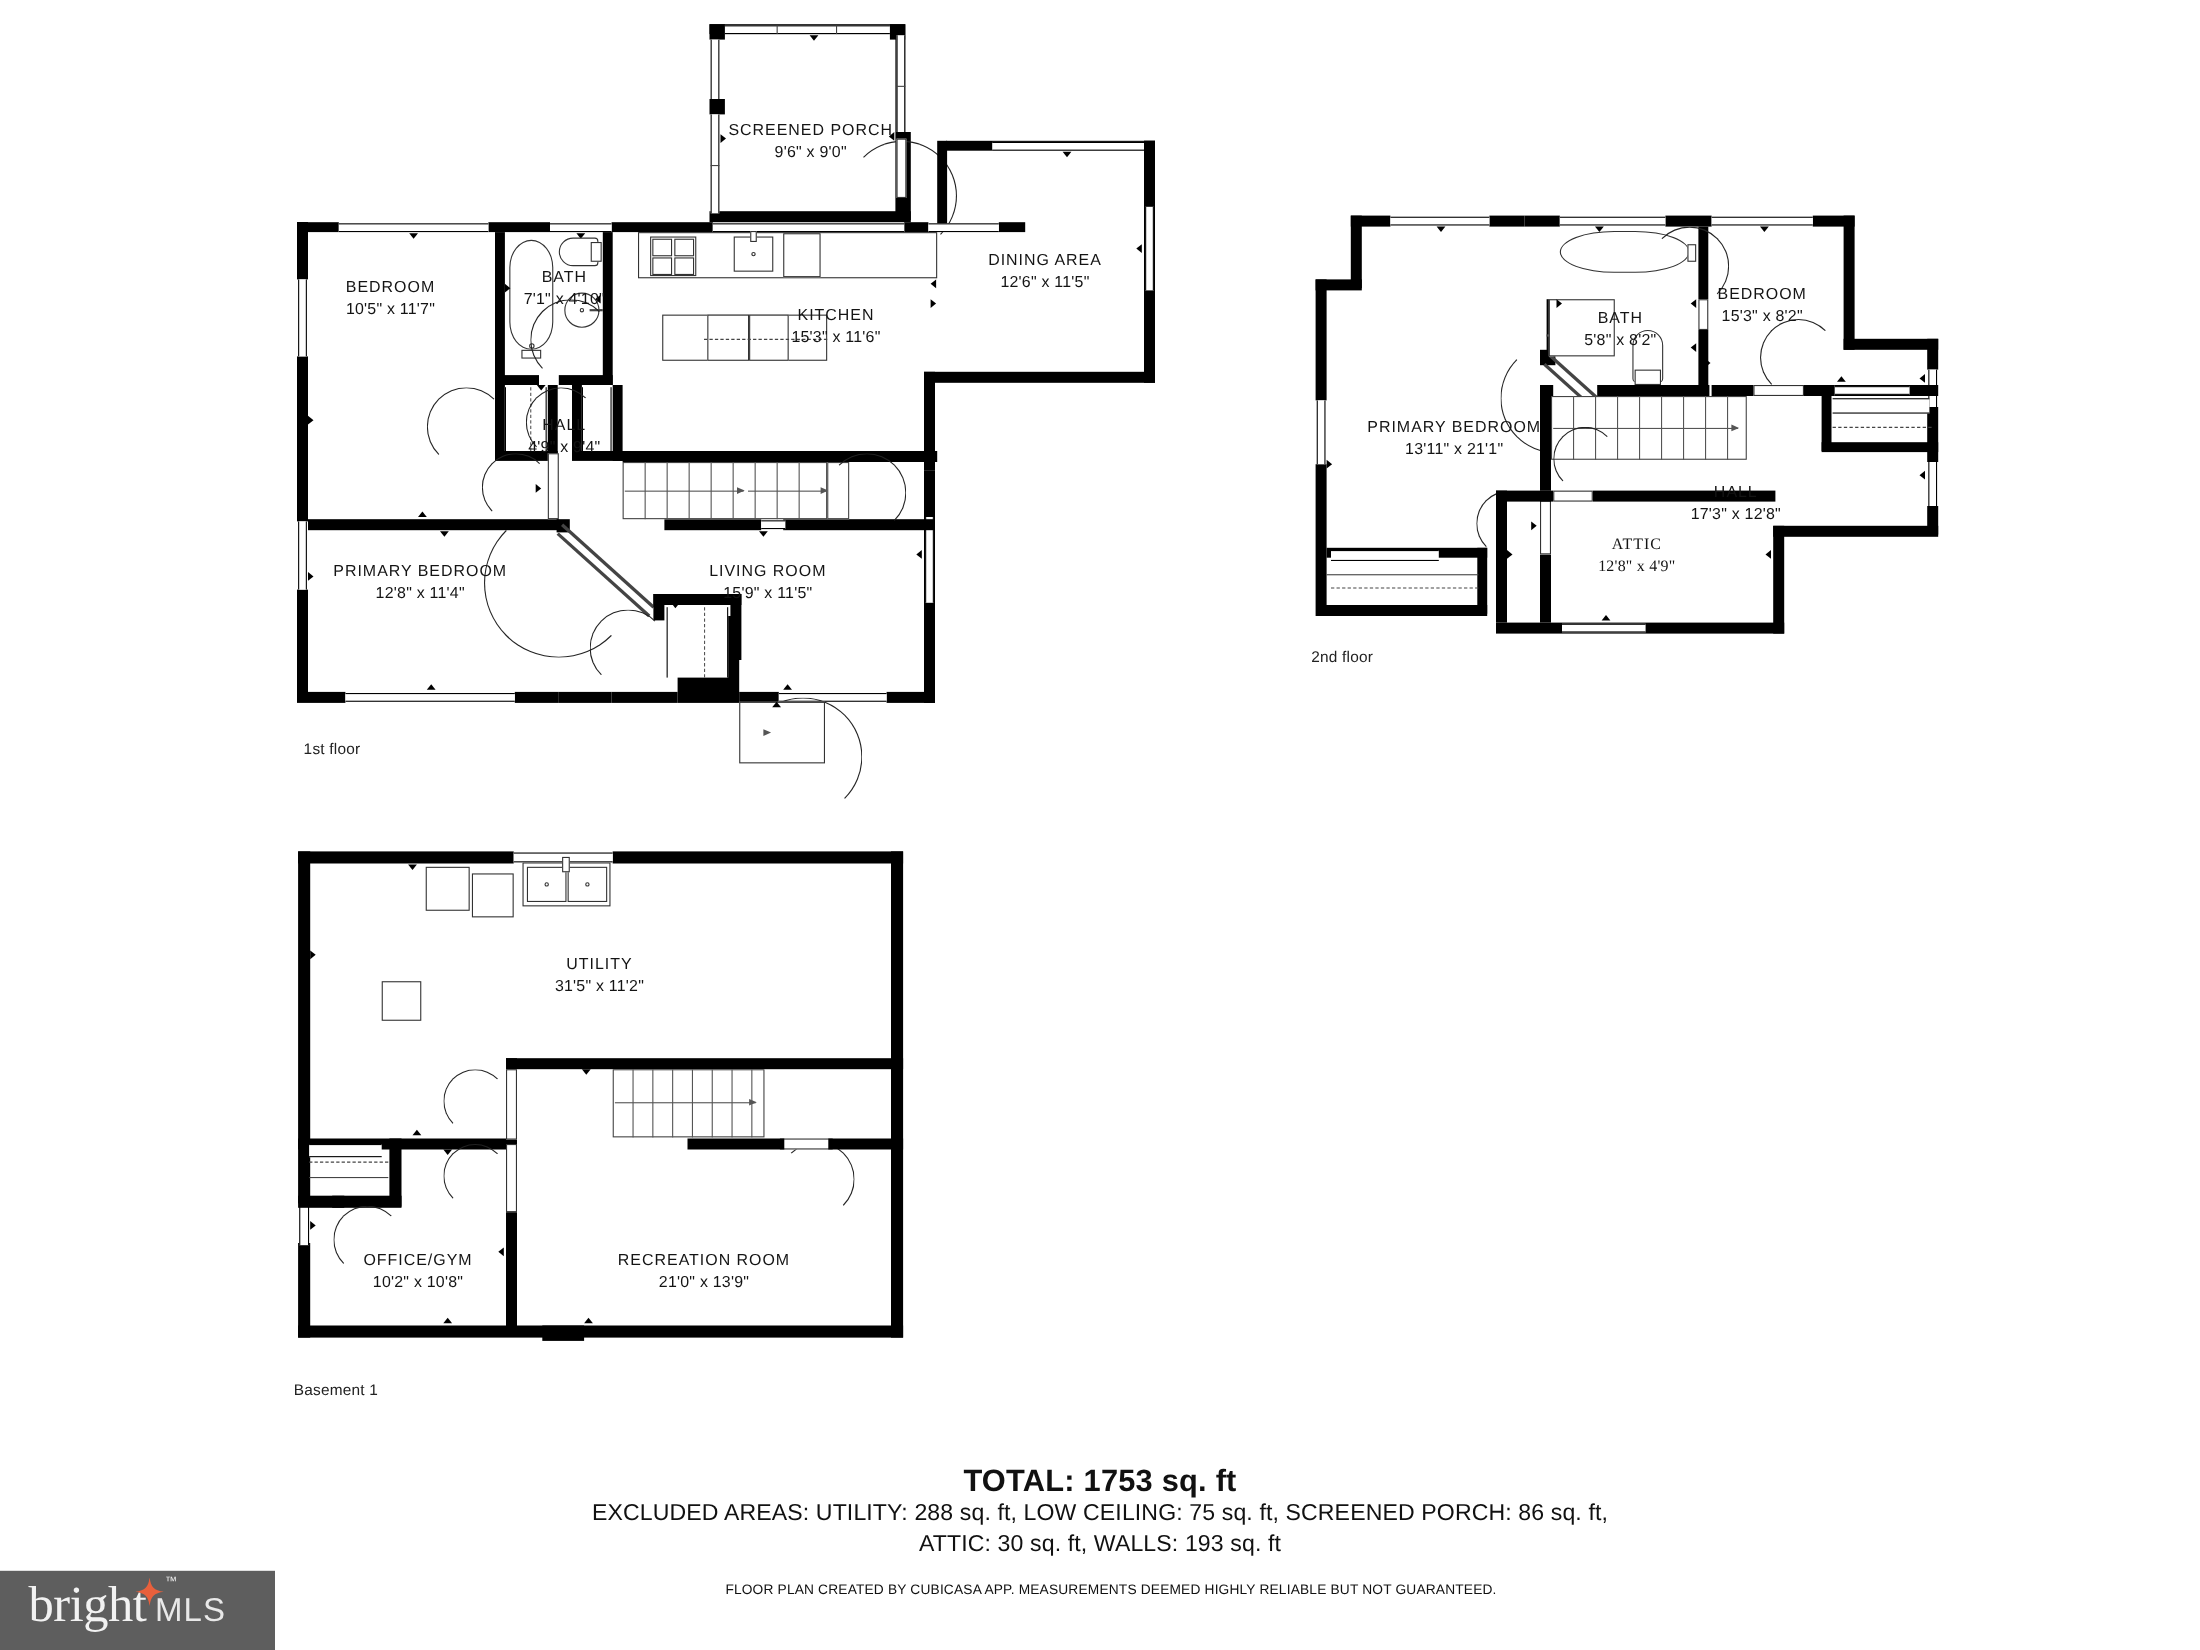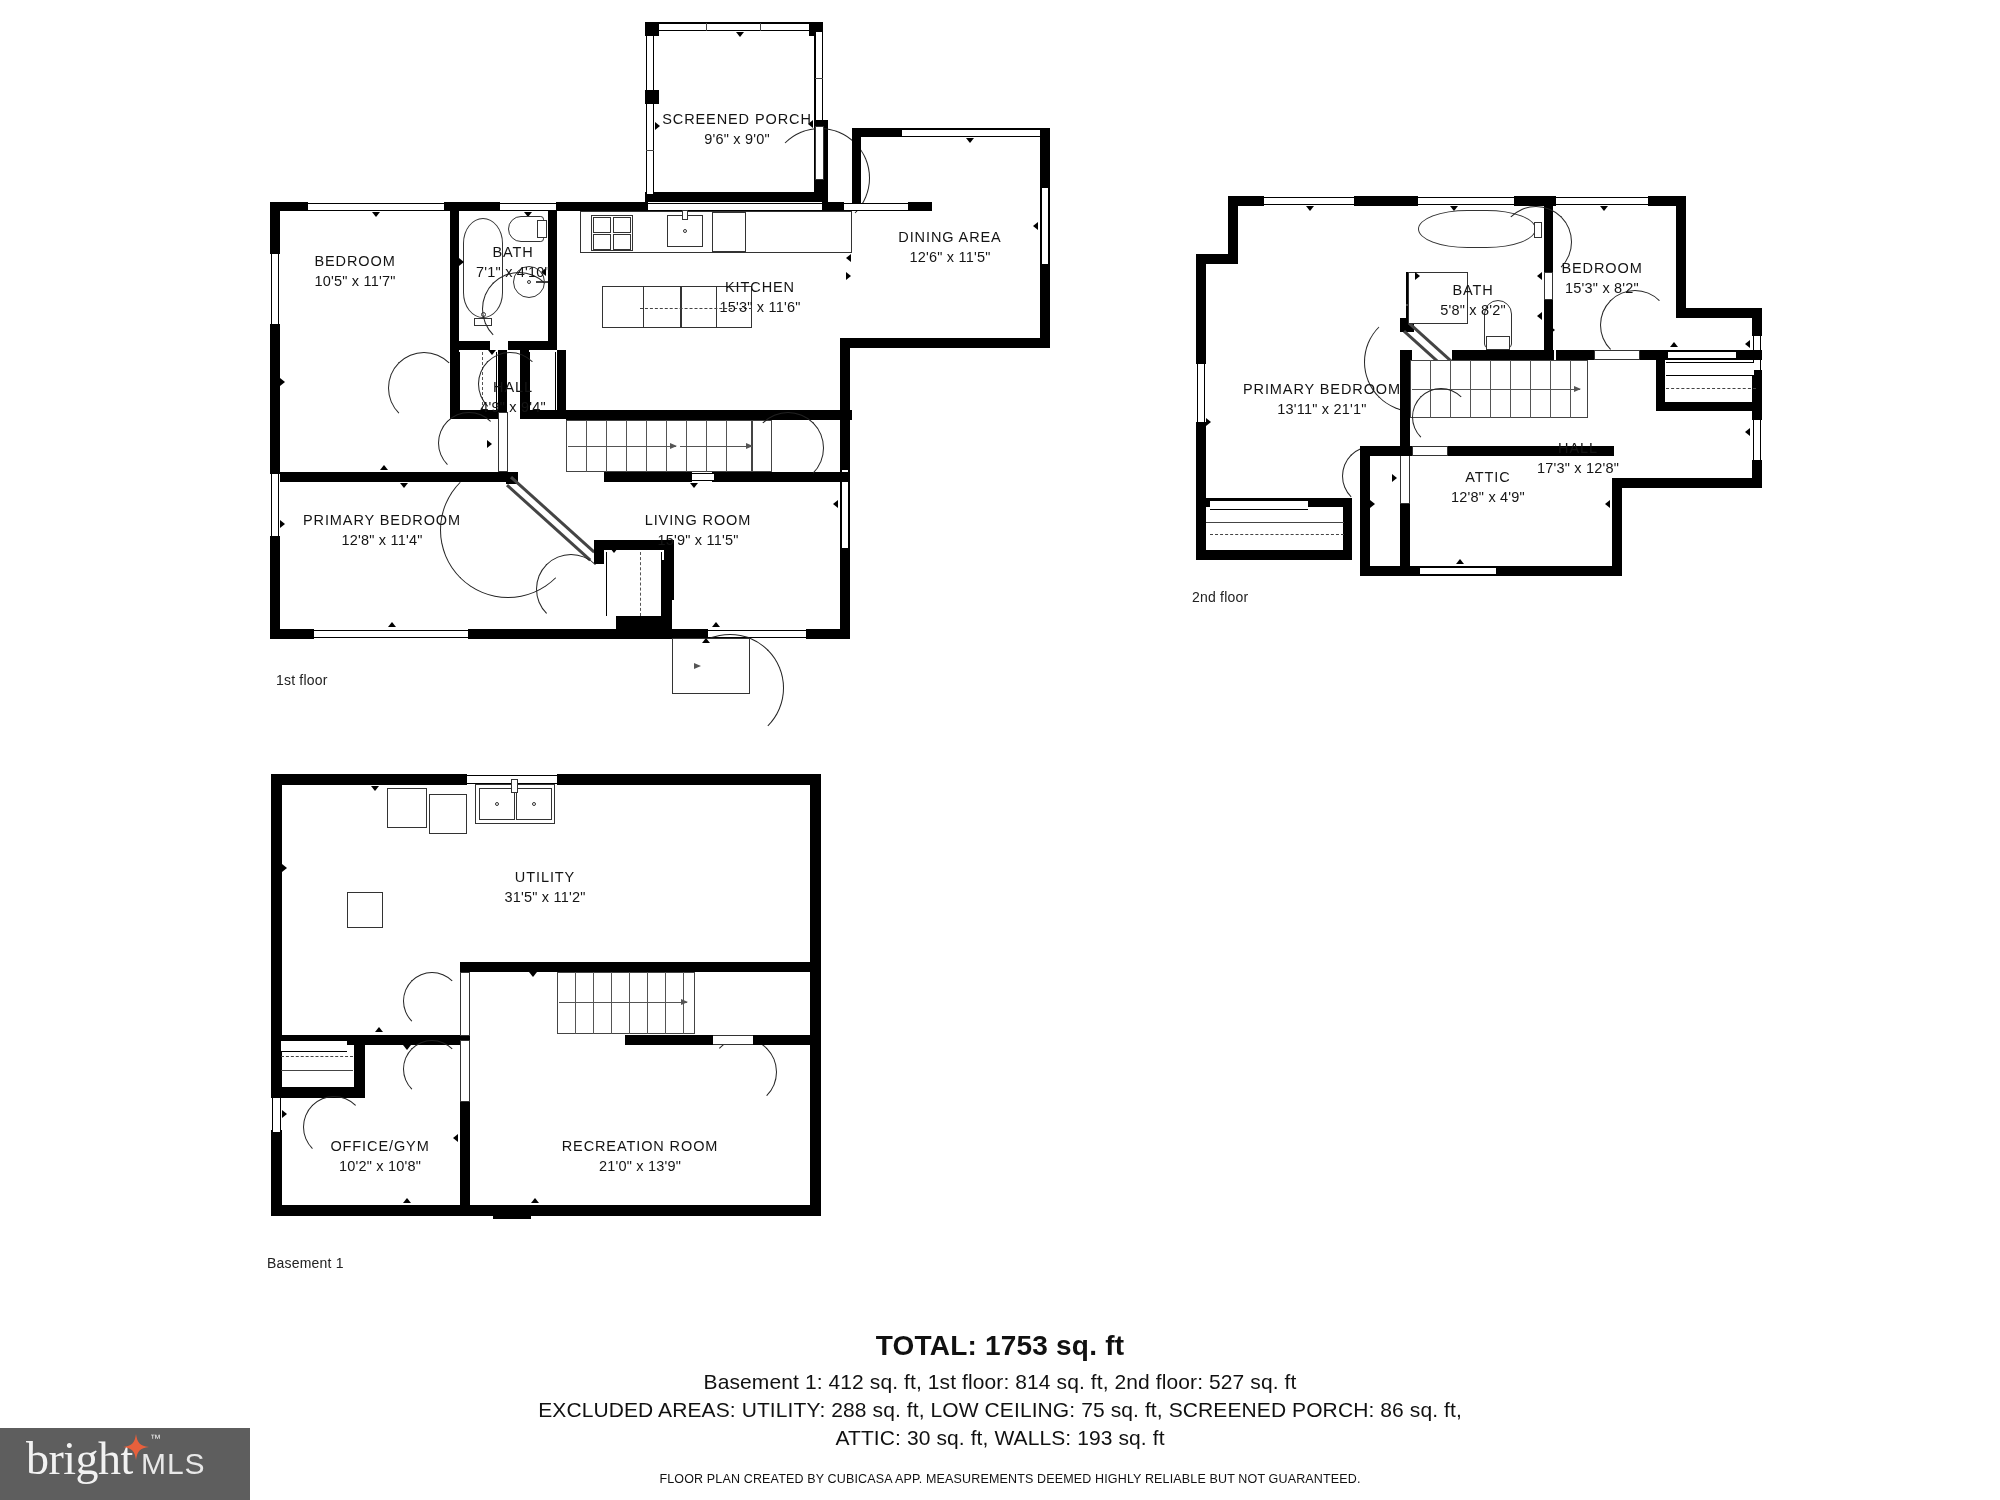--- a/index.html
+++ b/index.html
@@ -394,21 +394,21 @@
       <span class="dim">5'8" x 8'2"</span>
     </div>
     <div class="room-label" style="left:222px;top:380px;">
       <span class="nm">PRIMARY BEDROOM</span>
       <span class="dim">13'11" x 21'1"</span>
     </div>
     <div class="room-label" style="left:478px;top:439px;">
       <span class="nm">HALL</span>
       <span class="dim">17'3" x 12'8"</span>
     </div>
-    <div class="room-label" style="left:388px;top:468px;">
+    <div class="room-label" style="left:388px;top:486px;font-family:Liberation Serif, serif;">
       <span class="nm">ATTIC</span>
       <span class="dim">12'8" x 4'9"</span>
     </div>
 
     <div class="floor-cap" style="left:92px;top:589px;">2nd floor</div>
   </div>
 
   <div class="plan" style="left:5px;top:700px;width:1100px;height:600px;">
 
     <div class="wall" style="left:266px;top:74px;width:196px;height:11px;"></div>
@@ -488,21 +488,20 @@
     <div class="room-label" style="left:635px;top:437px;">
       <span class="nm">RECREATION ROOM</span>
       <span class="dim">21'0" x 13'9"</span>
     </div>
 
     <div class="floor-cap" style="left:262px;top:555px;">Basement 1</div>
   </div>
 
   <div class="footer" style="top:1330px;">
     <div class="f-total">TOTAL: 1753 sq. ft</div>
-    <div class="f-line" style="margin-top:6px;">Basement 1: 412 sq. ft, 1st floor: 814 sq. ft, 2nd floor: 527 sq. ft</div>
     <div class="f-line">EXCLUDED AREAS: UTILITY: 288 sq. ft, LOW CEILING: 75 sq. ft, SCREENED PORCH: 86 sq. ft,</div>
     <div class="f-line">ATTIC: 30 sq. ft, WALLS: 193 sq. ft</div>
     <div class="f-note" style="margin-top:20px;">FLOOR PLAN CREATED BY CUBICASA APP. MEASUREMENTS DEEMED HIGHLY RELIABLE BUT NOT GUARANTEED.</div>
   </div>
 
   <div class="logo">
     <div class="logo-inner">
       <span class="logo-bright">bright</span><span class="logo-mls">MLS</span>
     </div>
     <svg class="star" viewBox="0 0 40 40">

